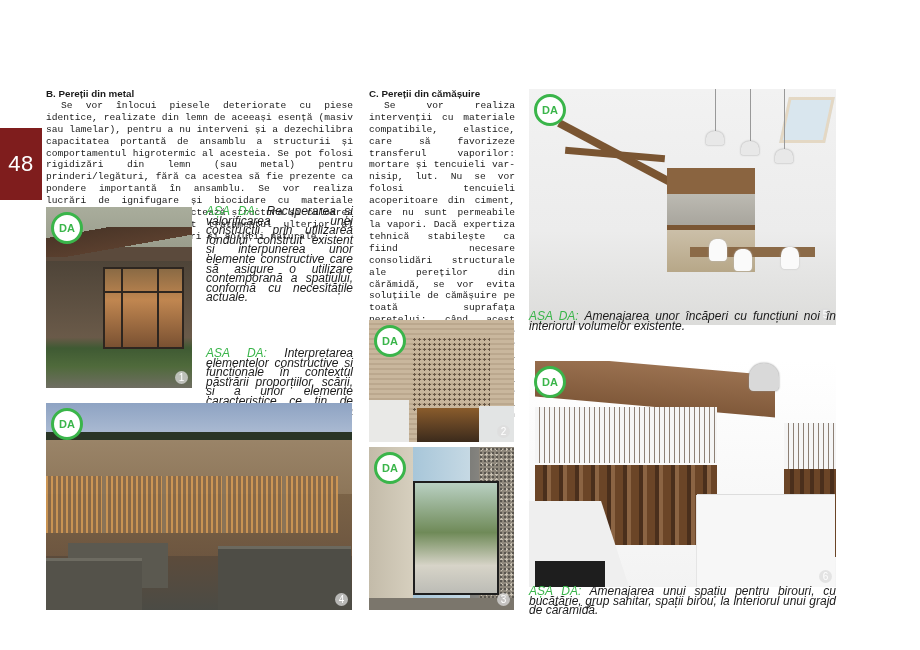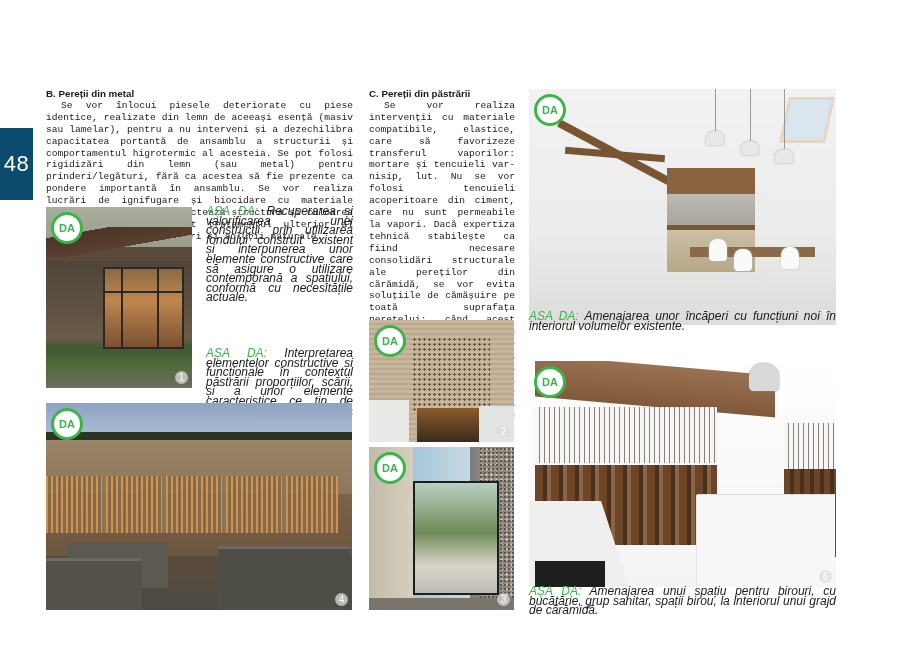--- a/index.html
+++ b/index.html
@@ -3,22 +3,22 @@
   <meta charset="utf-8">
   <style>
     html, body { margin: 0; padding: 0; }
     body {
       width: 920px; height: 650px; position: relative; overflow: hidden;
       background: #ffffff;
       font-family: "Liberation Sans", sans-serif;
       color: #1a1a1a;
     }
     .page-tab {
-      position: absolute; left: 0; top: 128px; width: 33px; height: 72px;
-      background: #0c4a6e; color: #ffffff;
+      position: absolute; left: 0; top: 128px; width: 42px; height: 72px;
+      background: #7f1d1d; color: #ffffff;
       font-family: "Liberation Sans", sans-serif;
       font-size: 22px; display: flex; align-items: center; justify-content: center;
       letter-spacing: 0.5px;
     }
     .textblock {
       position: absolute; font-size: 9.6px; line-height: 11.9px; text-align: justify;
     }
     .textblock h2 {
       margin: 0; font-size: 9.8px; font-weight: bold; line-height: 11.9px;
     }
@@ -131,21 +131,21 @@
 <div class="page-tab">
   <span>48</span>
 </div>
 
 <div id="text-b" class="textblock">
   <h2>B. Pereții din metal</h2>
   <p>Se vor înlocui piesele deteriorate cu piese identice, realizate din lemn de aceeași esență (masiv sau lamelar), pentru a nu interveni și a dezechilibra capacitatea portantă de ansamblu a structurii și comportamentul higrotermic al acesteia. Se pot folosi rigidizări din lemn (sau metal) pentru prinderi/legături, fără ca acestea să fie prezente ca pondere importantă în ansamblu. Se vor realiza lucrări de ignifugare și biocidare cu materiale transparente, care nu afectează structura și culoarea lemnului și care permit tratamentul ulterior al acestuia cu ceruri, uleiuri și soluții naturale.</p>
 </div>
 
 <div id="text-c" class="textblock">
-  <h2>C. Pereții din păstrării</h2>
+  <h2>C. Pereții din cămășuire</h2>
   <p>Se vor realiza intervenții cu materiale compatibile, elastice, care să favorizeze transferul vaporilor: mortare și tencuieli var-nisip, lut. Nu se vor folosi tencuieli acoperitoare din ciment, care nu sunt permeabile la vapori. Dacă expertiza tehnică stabilește ca fiind necesare consolidări structurale ale pereților din cărămidă, se vor evita soluțiile de cămășuire pe toată suprafața peretelui; când acest lucru nu este posibil, se pot folosi aditivi care să crească permeabilitatea la vapori, cu scopul prevenirii efectului „de pungă”, care va diminua confortul utilizării în timp a construcției.</p>
 </div>
 
 <div id="photo-1" class="photo">
   <div class="roof"></div>
   <div class="window">
       <div class="mullion"></div>
     </div>
   <div class="da-badge">DA</div>
   <div class="num-badge">1</div>

